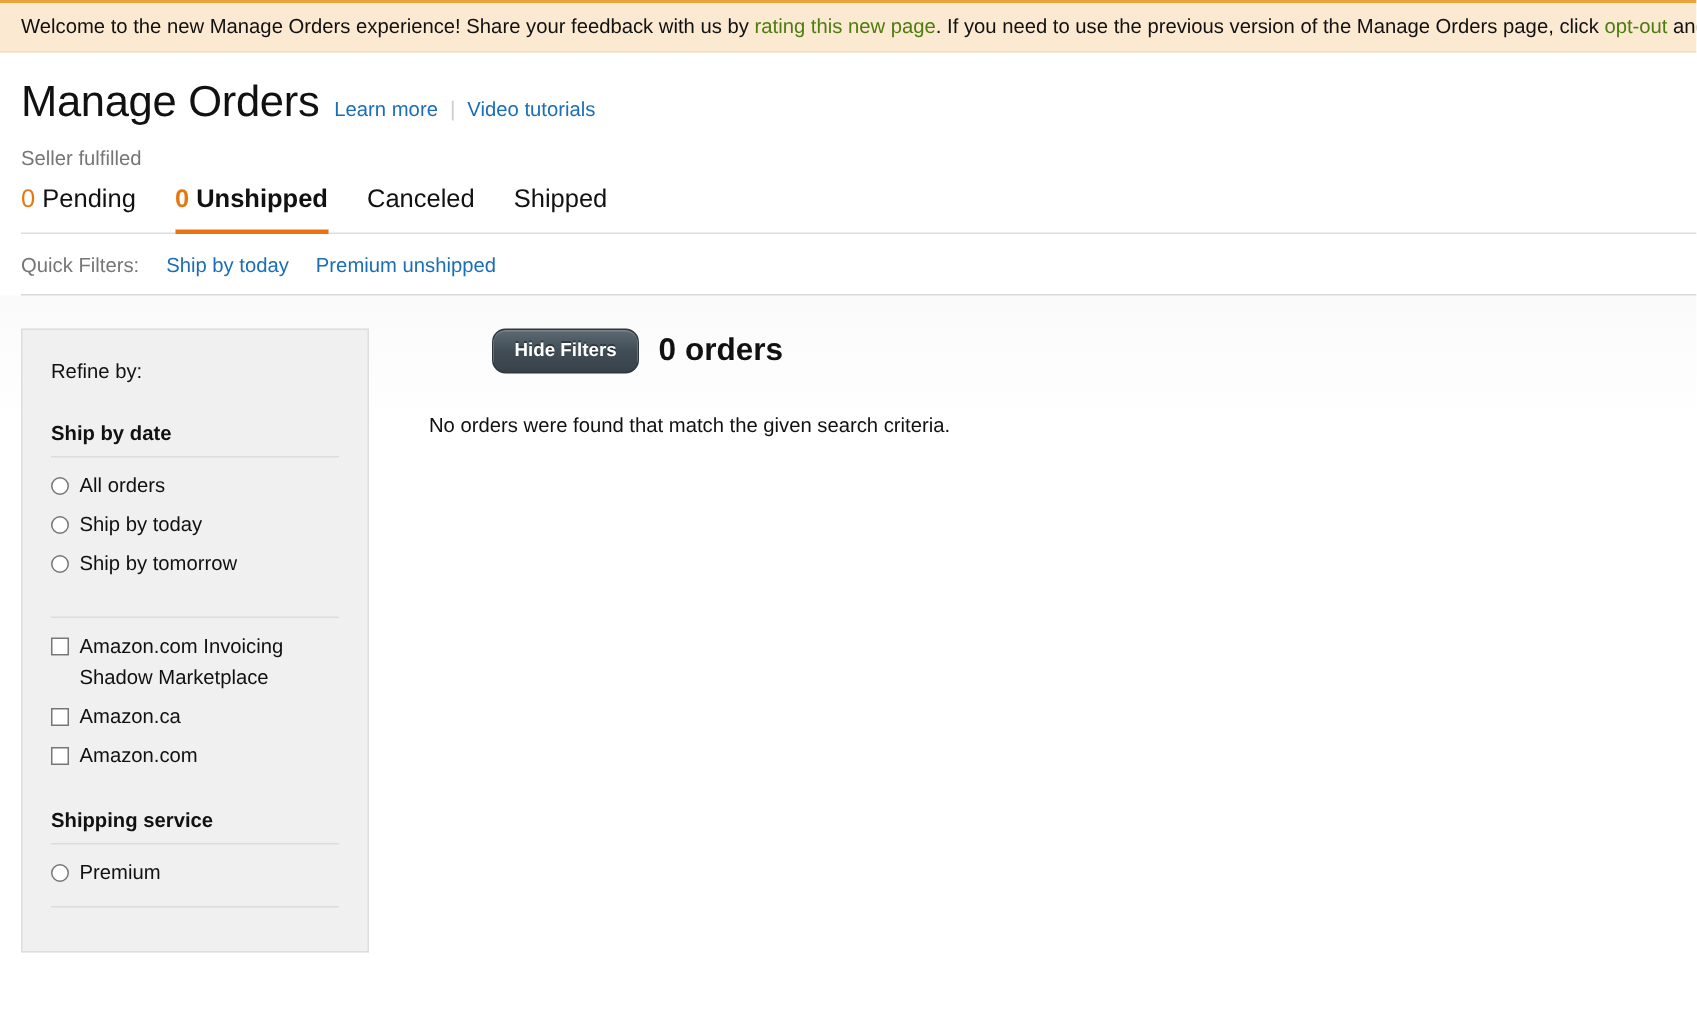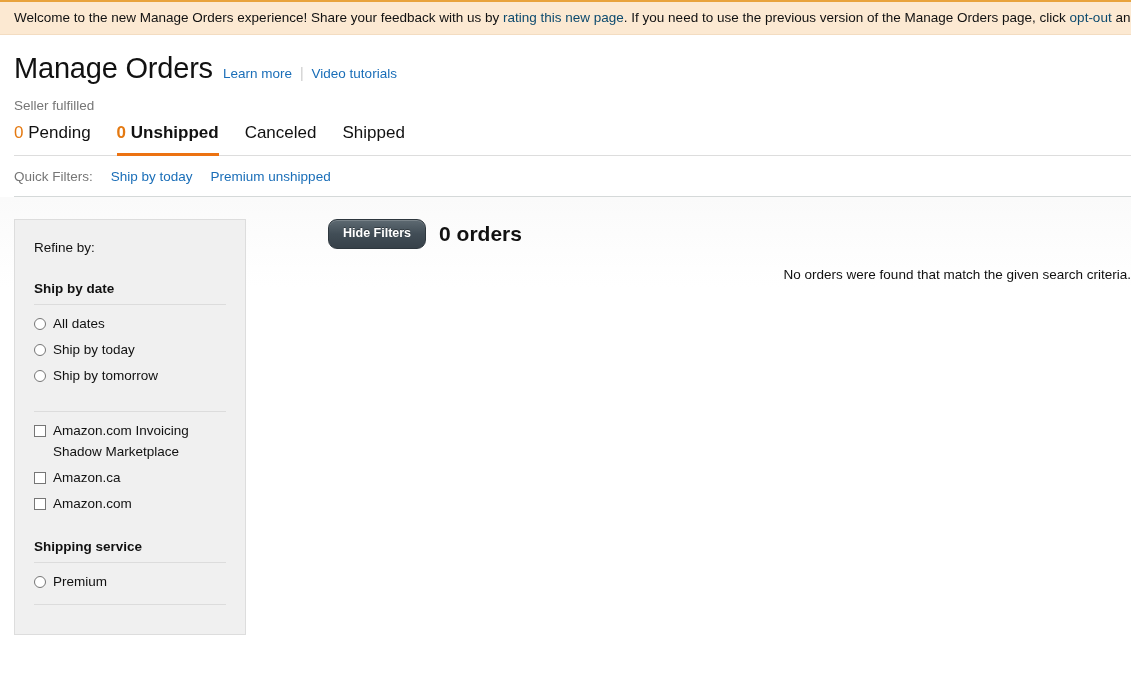--- a/index.html
+++ b/index.html
@@ -26,21 +26,21 @@
     white-space: nowrap;
     overflow: hidden;
   }
   .banner-text {
     font-size: 13.5px;
     line-height: 1;
     color: #111111;
     white-space: nowrap;
   }
   .banner-text a, .inline-link {
-    color: #0c4a6e;
+    color: #4d7c0f;
     text-decoration: none;
   }
 
   
   .page-head {
     padding: 18px 0 0 14px;
   }
   .title-row {
     display: flex;
     align-items: baseline;
@@ -233,22 +233,21 @@
     margin-left: 42px;
   }
   .orders-count {
     font-size: 21px;
     font-weight: bold;
     color: #111111;
   }
   .no-orders {
     font-size: 13.5px;
     color: #111111;
-    margin-top: 18px;
-    text-align: right;
+    margin-top: 27px;
   }
 </style>
 </head>
 <body>
 
 <div class="banner">
   <div class="banner-text"><span>Welcome to the new Manage Orders experience! Share your feedback with us by </span><a href="#">rating this new page</a><span>. If you need to use the previous version of the Manage Orders page, click </span><a href="#">opt-out</a><span> and se</span></div>
 </div>
 
 <div class="page-head">
@@ -296,21 +295,21 @@
 
   <div class="refine-panel">
     <div class="refine-by">Refine by:</div>
 
     <div class="facet">
       <div class="facet-title">Ship by date</div>
       <div class="facet-rule"></div>
       <div class="facet-options">
         <div class="opt">
           <span class="radio"></span>
-          <span class="opt-label">All dates</span>
+          <span class="opt-label">All orders</span>
         </div>
         <div class="opt">
           <span class="radio"></span>
           <span class="opt-label">Ship by today</span>
         </div>
         <div class="opt">
           <span class="radio"></span>
           <span class="opt-label">Ship by tomorrow</span>
         </div>
       </div>

